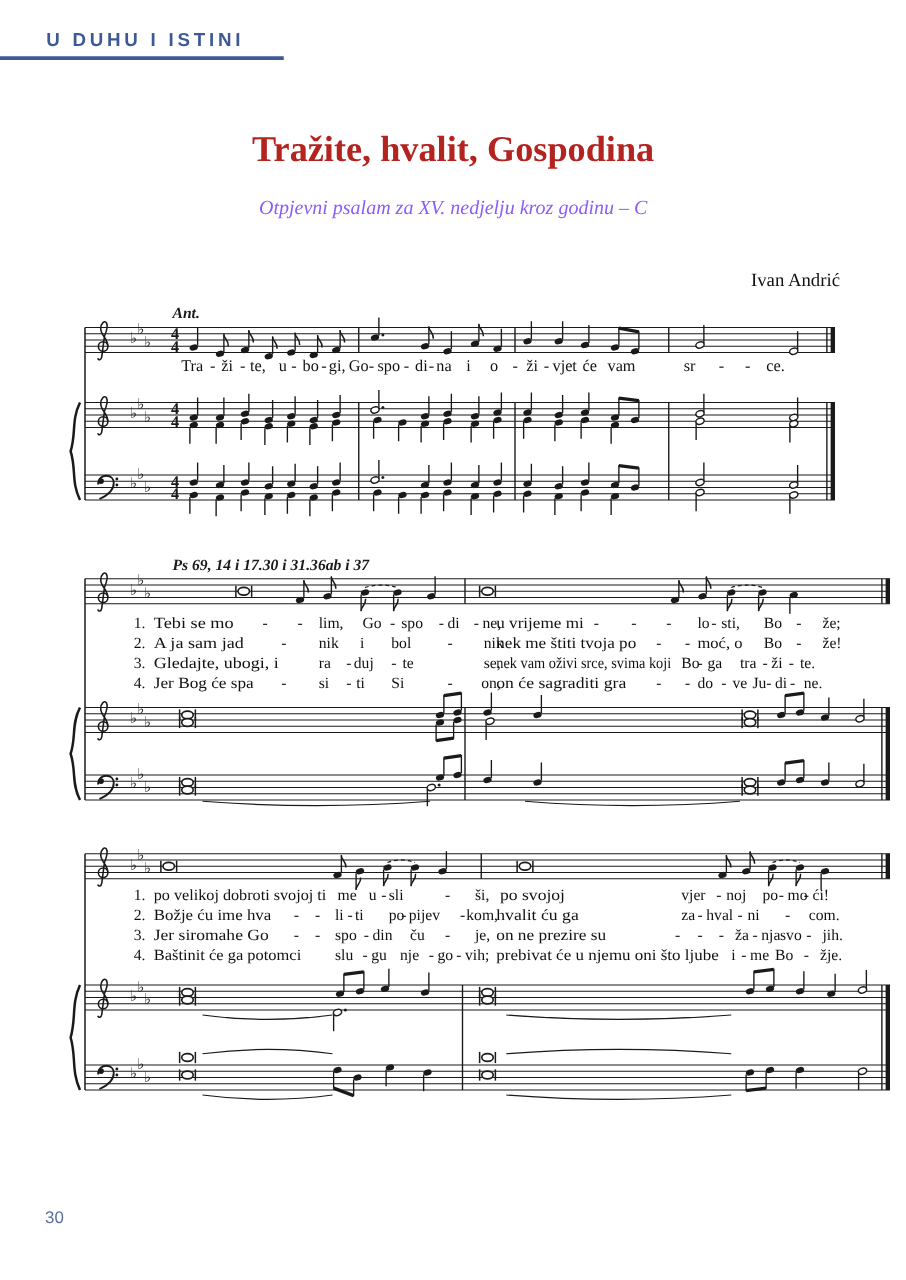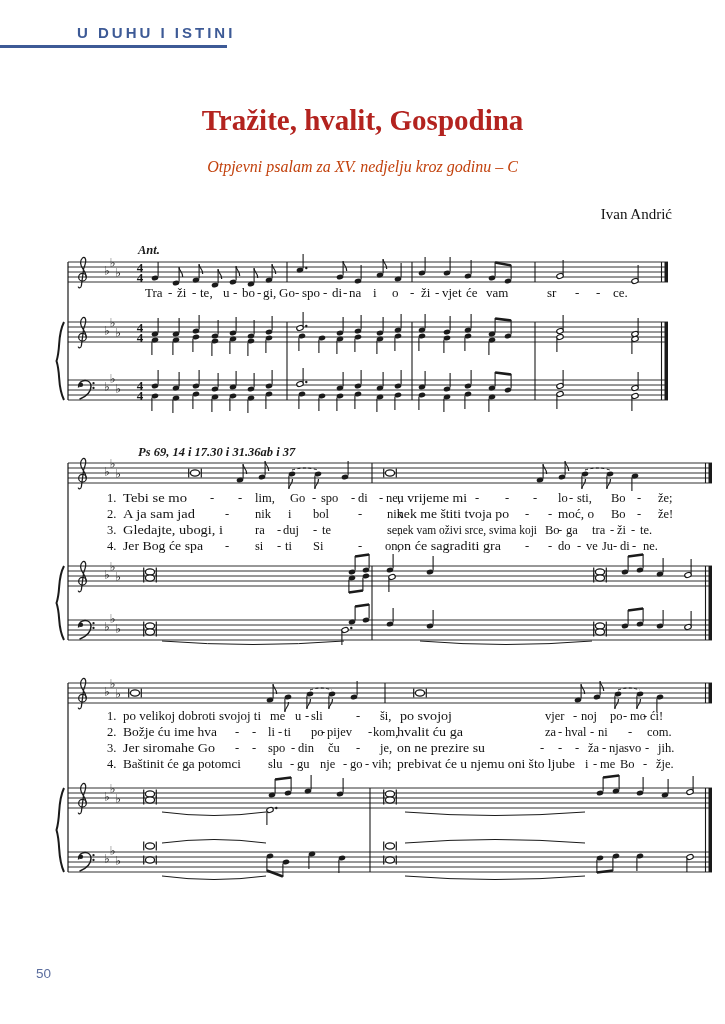--- a/index.html
+++ b/index.html
@@ -1,25 +1,25 @@
 <!DOCTYPE html>
 <html><head>
 <meta charset="utf-8">
 <style>
   html,body{margin:0;padding:0;background:#e8e8e8;}
   .page{position:relative;width:725px;height:1024px;background:#ffffff;overflow:hidden;
         font-family:"Liberation Serif","DejaVu Serif",serif;}
   .masthead{position:absolute;left:37px;top:24px;font-family:"Liberation Sans","DejaVu Sans",sans-serif;
-        font-size:15px;font-weight:600;letter-spacing:3px;color:#3d5a96;margin-left:40px;}
+        font-size:15px;font-weight:600;letter-spacing:3px;color:#3d5a96;}
   .masthead-rule{position:absolute;left:0;top:45px;width:227px;height:3px;background:#3d5a96;}
   .title{position:absolute;left:0;right:0;top:104px;margin:0;text-align:center;
         font-size:29px;font-weight:600;color:#b3231f;font-family:"Liberation Serif","DejaVu Serif",serif;}
   .subtitle{position:absolute;left:0;right:0;top:158px;text-align:center;font-style:italic;
-        font-size:16px;color:#c2410c;}
-  .composer{position:absolute;right:53px;top:206px;font-size:15px;color:#111;}
+        font-size:16px;color:#8b5cf6;}
+  .composer{position:absolute;right:53px;top:217px;font-size:15px;color:#111;}
   .page-number{position:absolute;left:36px;top:966px;font-family:"Liberation Sans","DejaVu Sans",sans-serif;
         font-size:13.5px;color:#5b6d9e;}
   #score{position:absolute;left:0;top:0;}
 </style>
 </head>
 <body>
 
 <div class="page">
   <div class="masthead">U DUHU I ISTINI</div>
   <div class="masthead-rule"></div>
@@ -767,14 +767,14 @@
       <text x="365" y="768" fill="#111" font-family="&quot;Liberation Serif&quot;,&quot;DejaVu Serif&quot;,serif" font-size="12.5px">-</text>
       <text x="372" y="768" fill="#111" font-family="&quot;Liberation Serif&quot;,&quot;DejaVu Serif&quot;,serif" font-size="12.5px">vih;</text>
       <text x="397" y="768" fill="#111" font-family="&quot;Liberation Serif&quot;,&quot;DejaVu Serif&quot;,serif" font-size="12.5px" textLength="178" lengthAdjust="spacingAndGlyphs">prebivat će u njemu oni što ljube</text>
       <text x="585" y="768" fill="#111" font-family="&quot;Liberation Serif&quot;,&quot;DejaVu Serif&quot;,serif" font-size="12.5px">i</text>
       <text x="593" y="768" fill="#111" font-family="&quot;Liberation Serif&quot;,&quot;DejaVu Serif&quot;,serif" font-size="12.5px">-</text>
       <text x="600" y="768" fill="#111" font-family="&quot;Liberation Serif&quot;,&quot;DejaVu Serif&quot;,serif" font-size="12.5px">me</text>
       <text x="620" y="768" fill="#111" font-family="&quot;Liberation Serif&quot;,&quot;DejaVu Serif&quot;,serif" font-size="12.5px">Bo</text>
       <text x="643" y="768" fill="#111" font-family="&quot;Liberation Serif&quot;,&quot;DejaVu Serif&quot;,serif" font-size="12.5px">-</text>
       <text x="656" y="768" fill="#111" font-family="&quot;Liberation Serif&quot;,&quot;DejaVu Serif&quot;,serif" font-size="12.5px">žje.</text>
     </svg>
-  <div class="page-number">50</div>
+  <div class="page-number">30</div>
 </div>
 
 </body></html>

